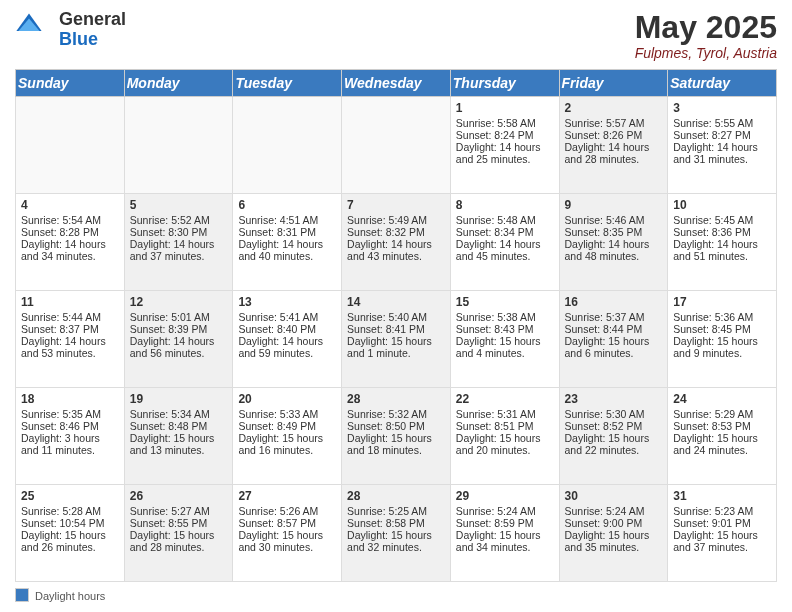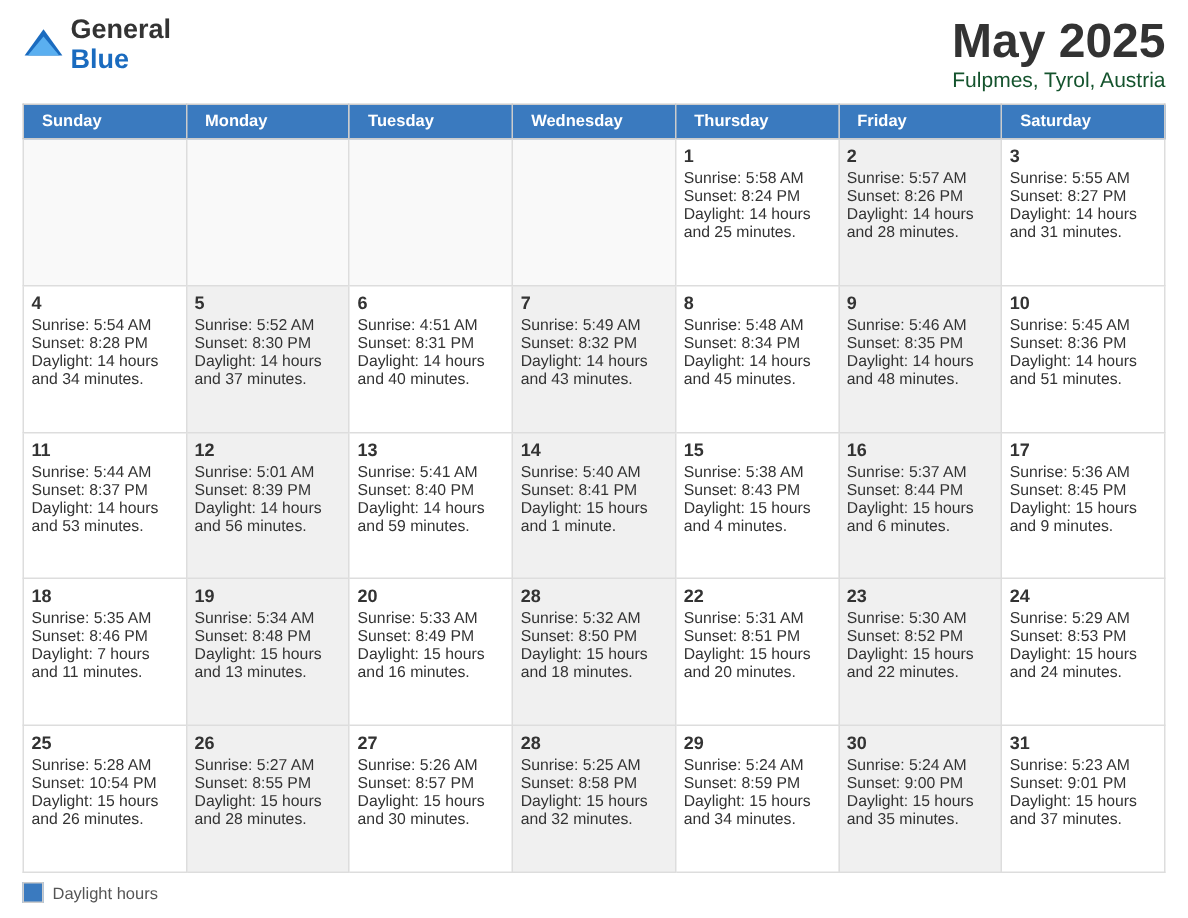--- a/index.html
+++ b/index.html
@@ -18,22 +18,22 @@
       flex-direction: column;
     }
     .header {
       display: flex;
       justify-content: space-between;
       align-items: flex-start;
       margin-bottom: 8px;
     }
     .logo {
       display: flex;
-      align-items: center;
-      gap: 4px;
+      align-items: flex-start;
+      gap: 16px;
     }
     .logo-text {
       font-size: 18px;
       font-weight: bold;
       line-height: 1.1;
     }
     .logo-general { color: #333; }
     .logo-blue { color: #1a6bbf; }
     .logo-icon {
       width: 28px;
@@ -44,37 +44,39 @@
       margin-left: 42px;
     }
     .month-title {
       font-size: 32px;
       font-weight: bold;
       color: #333;
       line-height: 1.1;
     }
     .location {
       font-size: 14px;
-      color: #14532d;
+      color: #7f1d1d;
+      font-style: italic;
     }
     .calendar {
       flex: 1;
       border: 1px solid #ccc;
       border-collapse: collapse;
       width: 100%;
       table-layout: fixed;
     }
     .calendar th {
       background-color: #3a7abf;
       color: #fff;
       text-align: left;
-      padding: 5px 12px;
-      font-size: 11px;
+      padding: 5px 2px;
+      font-size: 14px;
       font-weight: bold;
       border: 1px solid #ccc;
+      font-style: italic;
     }
     .calendar td {
       border: 1px solid #ddd;
       vertical-align: top;
       padding: 4px 5px;
       font-size: 10.5px;
       color: #333;
       background: #fff;
     }
     .calendar td.empty {
@@ -249,21 +251,21 @@
             <div>Sunrise: 5:36 AM</div>
             <div>Sunset: 8:45 PM</div>
             <div>Daylight: 15 hours and 9 minutes.</div>
           </td>
         </tr>
         <tr>
           <td>
             <span class="day-num">18</span>
             <div>Sunrise: 5:35 AM</div>
             <div>Sunset: 8:46 PM</div>
-            <div>Daylight: 7 hours and 11 minutes.</div>
+            <div>Daylight: 3 hours and 11 minutes.</div>
           </td>
           <td class="shaded">
             <span class="day-num">19</span>
             <div>Sunrise: 5:34 AM</div>
             <div>Sunset: 8:48 PM</div>
             <div>Daylight: 15 hours and 13 minutes.</div>
           </td>
           <td>
             <span class="day-num">20</span>
             <div>Sunrise: 5:33 AM</div>

